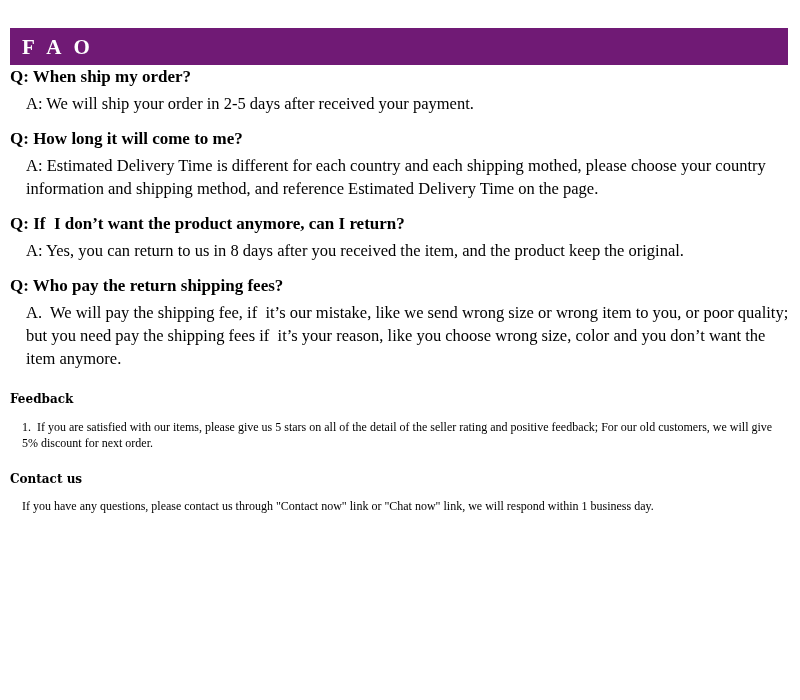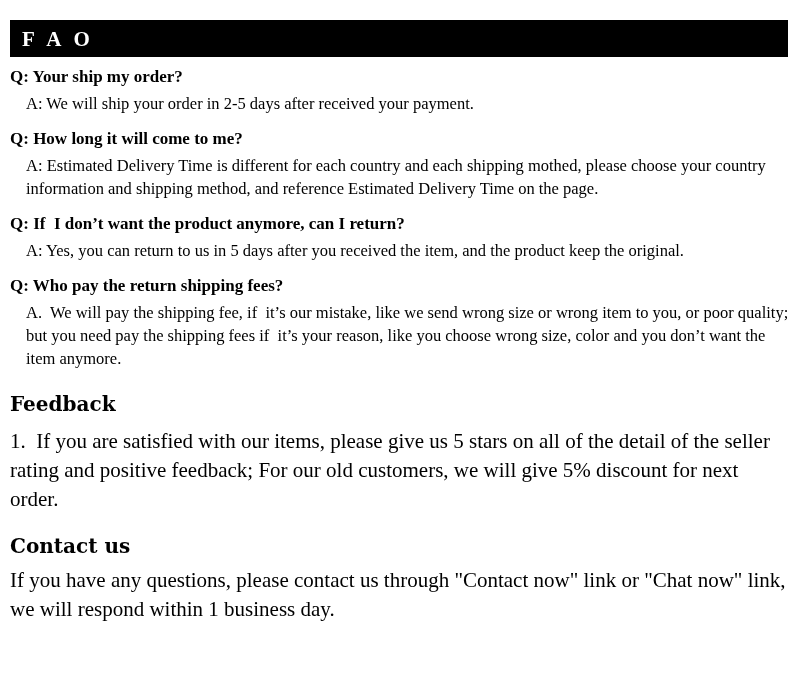--- a/index.html
+++ b/index.html
@@ -19,24 +19,24 @@
     position: relative;
     width: 800px;
     height: 700px;
     box-sizing: border-box;
   }
 
   
   .banner {
     position: absolute;
     left: 10px;
-    top: 20px;
+    top: 28px;
     width: 778px;
     height: 37px;
-    background: #000000;
+    background: #701a75;
   }
   .banner-title {
     position: absolute;
     left: 12px;
     top: 50%;
     transform: translateY(-50%);
     color: #ffffff;
     font-family: "Liberation Serif", "DejaVu Serif", serif;
     font-weight: bold;
     font-size: 21px;
@@ -76,29 +76,29 @@
     margin-bottom: 0;
   }
 
   
   .section {
     margin-top: 22px;
   }
   .section-heading {
     font-family: "DejaVu Serif", "Liberation Serif", serif;
     font-weight: bold;
-    font-size: 20px;
+    font-size: 12px;
     line-height: 1.2;
     margin: 0 0 11px 0;
   }
   .section-para {
     font-family: "Liberation Serif", "DejaVu Serif", serif;
-    font-size: 21px;
+    font-size: 12px;
     line-height: 1.38;
-    margin: 0;
+    margin: 12px;
     white-space: pre-wrap;
   }
   .section-para + .section-para {
     margin-top: 0;
   }
   #contact-section {
     margin-top: 20px;
   }
   #contact-section .section-heading {
     margin-bottom: 8px;
@@ -109,33 +109,33 @@
 
 <div class="page">
 
   <div class="banner">
     <div class="banner-title">F A O</div>
   </div>
 
   <div class="content">
 
     <div class="qa-block">
-      <p class="q">Q: Your ship my order?</p>
+      <p class="q">Q: When ship my order?</p>
       <p class="a">A: We will ship your order in 2-5 days after received your payment.</p>
     </div>
 
     <div class="qa-block">
       <p class="q">Q: How long it will come to me?</p>
       <p class="a">A: Estimated Delivery Time is different for each country and each shipping mothed, please choose your country information and shipping method, and reference Estimated Delivery Time on the page.</p>
     </div>
 
 
     <div class="qa-block">
       <p class="q">Q: If  I don’t want the product anymore, can I return?</p>
-      <p class="a">A: Yes, you can return to us in 5 days after you received the item, and the product keep the original.</p>
+      <p class="a">A: Yes, you can return to us in 8 days after you received the item, and the product keep the original.</p>
     </div>
 
     <div class="qa-block">
       <p class="q">Q: Who pay the return shipping fees?</p>
       <p class="a">A.  We will pay the shipping fee, if  it’s our mistake, like we send wrong size or wrong item to you, or poor quality; but you need pay the shipping fees if  it’s your reason, like you choose wrong size, color and you don’t want the item anymore.</p>
     </div>
 
     <div class="section" id="feedback-section">
       <p class="section-heading">Feedback</p>
       <p class="section-para">1.  If you are satisfied with our items, please give us 5 stars on all of the detail of the seller rating and positive feedback; For our old customers, we will give 5% discount for next order.</p>

